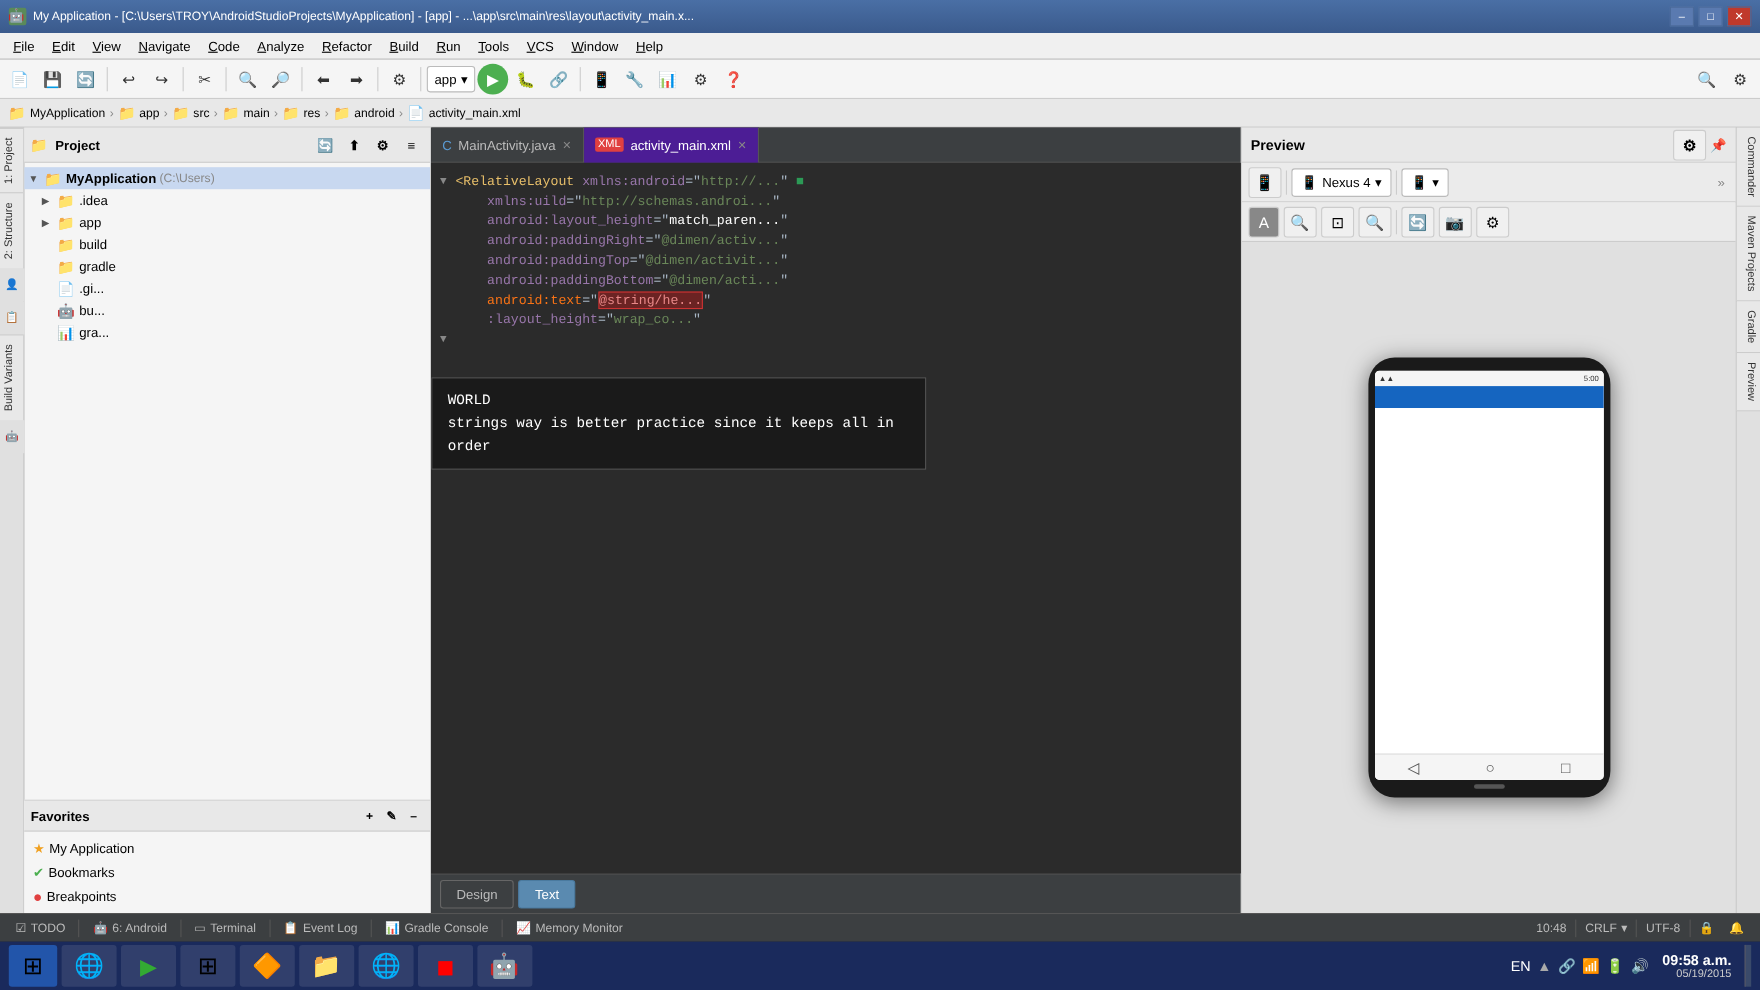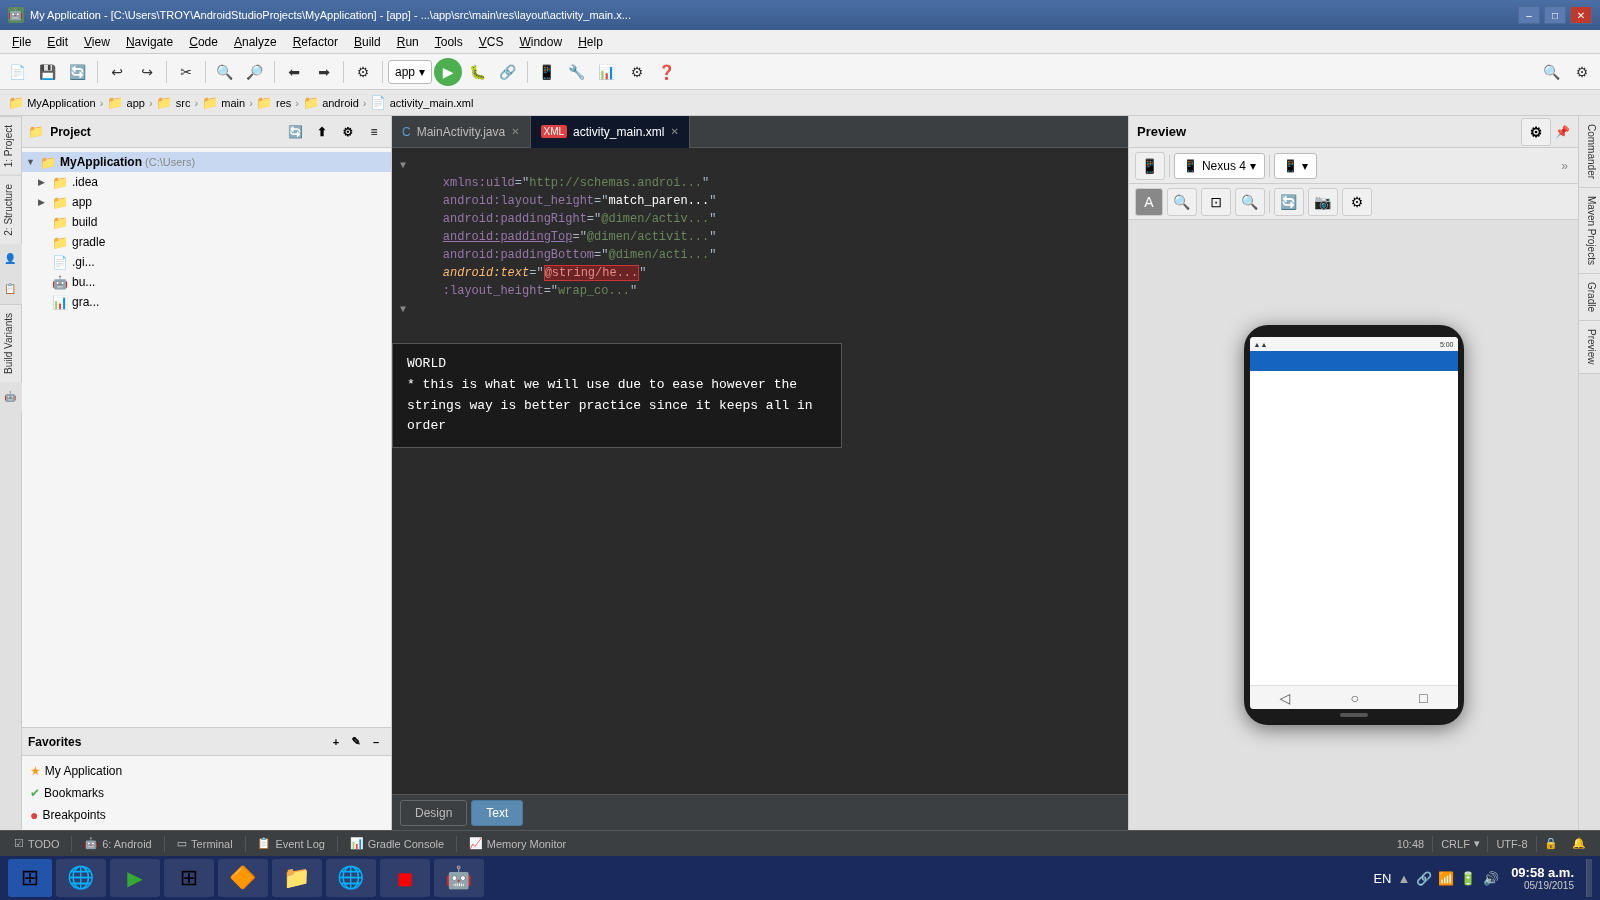--- a/index.html
+++ b/index.html
@@ -197,21 +197,21 @@
       height: 32px;
       display: flex;
       align-items: center;
       padding: 0 10px;
       font-size: 12px;
       cursor: pointer;
       border-right: 1px solid #555;
       gap: 6px;
       color: #bbb;
     }
-    .editor-tab.active { background: #0f172a; color: #fff; }
+    .editor-tab.active { background: #4c1d95; color: #fff; }
     .editor-tab .tab-close { color: #888; font-size: 10px; cursor: pointer; }
     .editor-tab .tab-icon { font-size: 12px; }
     .tab-icon-c { color: #5a9bd4; }
     .tab-icon-xml { color: #e04040; }
 
     #code-editor {
       flex: 1;
       overflow: auto;
       padding: 8px 0;
       font-family: 'Courier New', monospace;
@@ -650,56 +650,56 @@
         <span class="tab-icon tab-icon-xml" style="font-size:10px;background:#e04040;color:#fff;padding:1px 3px;border-radius:2px;">XML</span>
         <span>activity_main.xml</span>
         <span class="tab-close">✕</span>
       </div>
     </div>
 
     <div id="code-editor">
 
       <div class="code-line">
         <span class="fold-arrow">▼</span>
+        <span class="code-content"><span style="color:#e8bf6a;">&lt;RelativeLayout</span> <span style="color:#9876aa;">xmlns:android</span><span style="color:#a9b7c6;">="</span><span style="color:#6a8759;">http://...</span><span style="color:#a9b7c6;">"</span> <span style="color:#2c9a56;">■</span></span>
       </div>
       <div class="code-line">
         <span class="fold-arrow"></span>
         <span class="code-content">&nbsp;&nbsp;&nbsp;&nbsp;<span style="color:#9876aa;">xmlns:uild</span><span style="color:#a9b7c6;">="</span><span style="color:#6a8759;">http://schemas.androi...</span><span style="color:#a9b7c6;">"</span></span>
       </div>
       <div class="code-line">
         <span class="fold-arrow"></span>
         <span class="code-content">&nbsp;&nbsp;&nbsp;&nbsp;<span style="color:#9876aa;">android:layout_height</span><span style="color:#a9b7c6;">="</span><span style="color:#ffffff;">match_paren...</span><span style="color:#a9b7c6;">"</span></span>
       </div>
       <div class="code-line">
         <span class="fold-arrow"></span>
         <span class="code-content">&nbsp;&nbsp;&nbsp;&nbsp;<span style="color:#9876aa;">android:paddingRight</span><span style="color:#a9b7c6;">="</span><span style="color:#6a8759;">@dimen/activ...</span><span style="color:#a9b7c6;">"</span></span>
       </div>
       <div class="code-line">
         <span class="fold-arrow"></span>
-        <span class="code-content">&nbsp;&nbsp;&nbsp;&nbsp;<span style="color:#9876aa;text-decoration:underline;">android:paddingTop</span><span style="color:#a9b7c6;">="</span><span style="color:#6a8759;">@dimen/activit...</span><span style="color:#a9b7c6;">"</span></span>
+        <span class="code-content">&nbsp;&nbsp;&nbsp;&nbsp;<span style="color:#9876aa;">android:paddingTop</span><span style="color:#a9b7c6;">="</span><span style="color:#6a8759;">@dimen/activit...</span><span style="color:#a9b7c6;">"</span></span>
       </div>
       <div class="code-line">
         <span class="fold-arrow"></span>
         <span class="code-content">&nbsp;&nbsp;&nbsp;&nbsp;<span style="color:#9876aa;">android:paddingBottom</span><span style="color:#a9b7c6;">="</span><span style="color:#6a8759;">@dimen/acti...</span><span style="color:#a9b7c6;">"</span></span>
       </div>
       <div class="code-line">
         <span class="fold-arrow"></span>
-        <span class="code-content">&nbsp;&nbsp;&nbsp;&nbsp;<span style="color:#fdba74;font-style:italic;">android:text</span><span style="color:#a9b7c6;">="</span><span style="background:#6b2323;border:1px solid #cc3333;color:#e88888;">@string/he...</span><span style="color:#a9b7c6;">"</span></span>
+        <span class="code-content">&nbsp;&nbsp;&nbsp;&nbsp;<span style="color:#f97316;">android:text</span><span style="color:#a9b7c6;">="</span><span style="background:#6b2323;border:1px solid #cc3333;color:#e88888;">@string/he...</span><span style="color:#a9b7c6;">"</span></span>
       </div>
       <div class="code-line">
         <span class="fold-arrow"></span>
         <span class="code-content">&nbsp;&nbsp;&nbsp;&nbsp;<span style="color:#9876aa;">:layout_height</span><span style="color:#a9b7c6;">="</span><span style="color:#6a8759;">wrap_co...</span><span style="color:#a9b7c6;">"</span></span>
       </div>
       <div class="code-line">
         <span class="fold-arrow">▼</span>
       </div>
 
       <div id="code-tooltip">
         <div>WORLD</div>
-        <div>* this is what we will use due to ease however the</div>
         <div>strings way is better practice since it keeps all in order</div>
       </div>
     </div>
 
     <div id="editor-bottom">
       <div class="design-btn">Design</div>
       <div class="design-btn active">Text</div>
     </div>
   </div>
 

